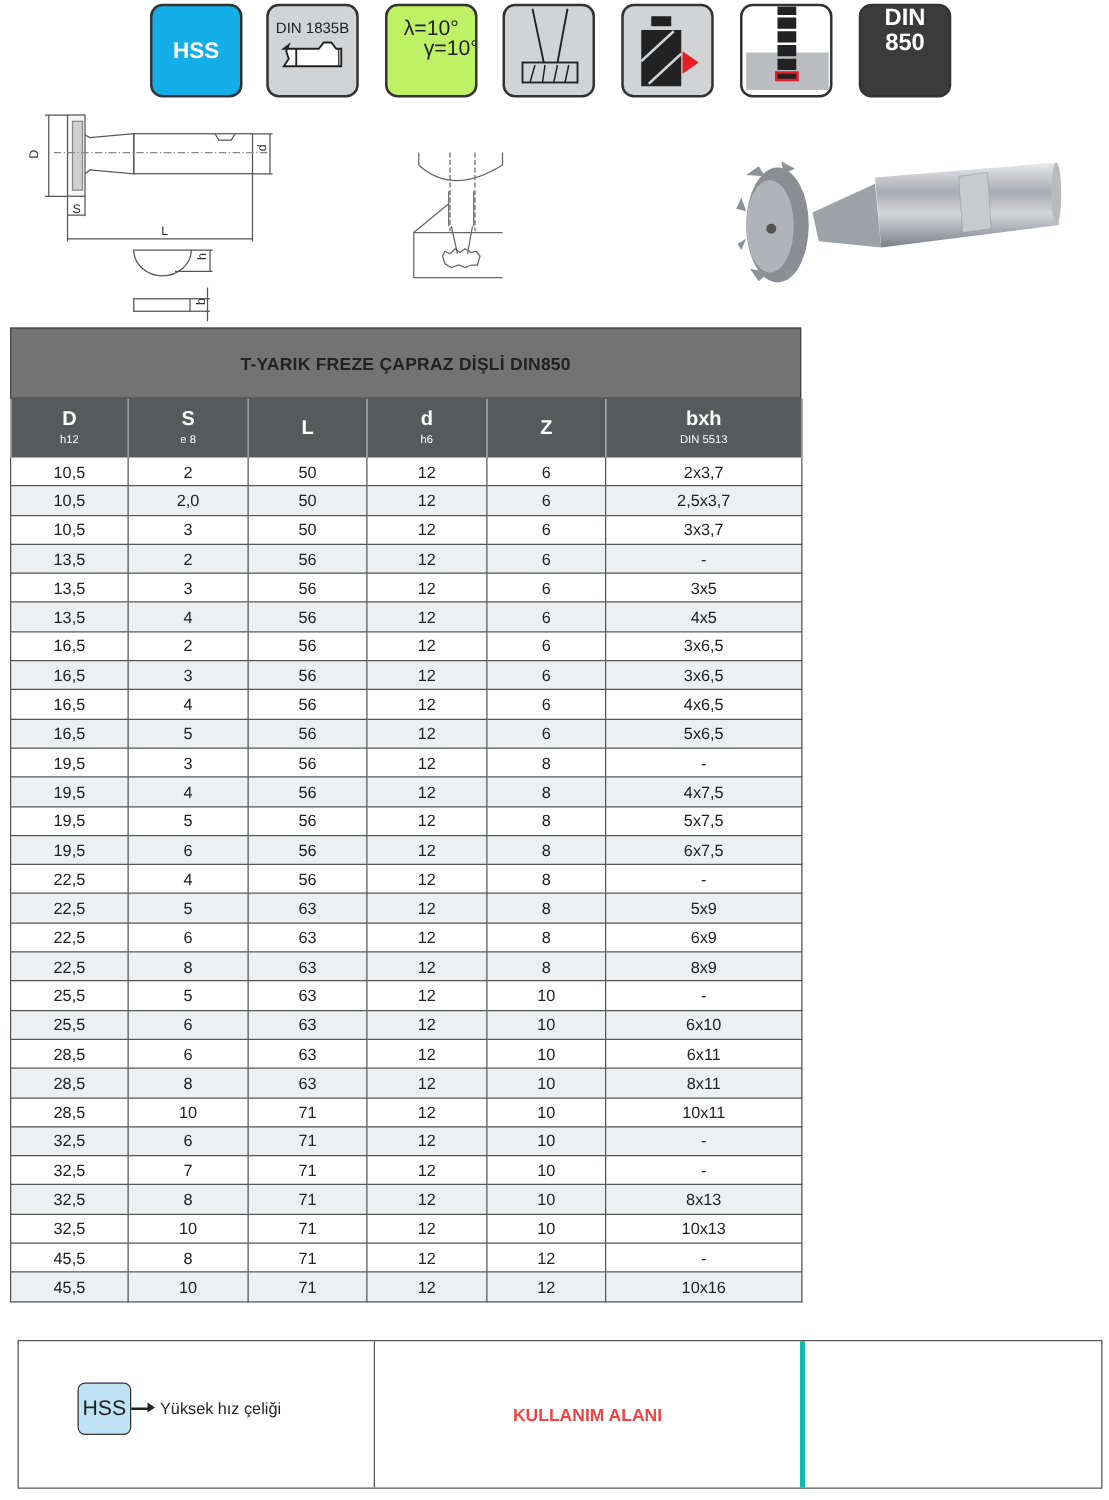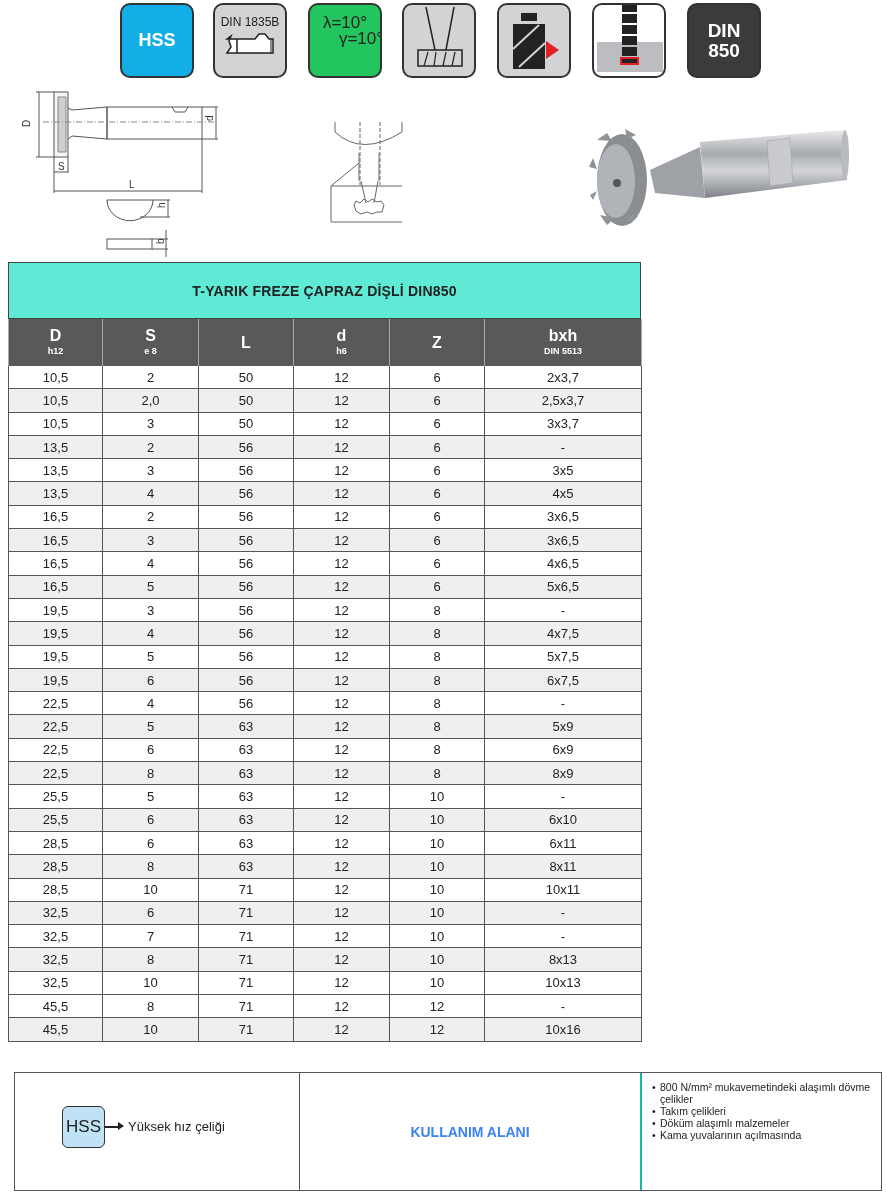--- a/index.html
+++ b/index.html
@@ -2,42 +2,42 @@
 <html><head>
 <meta charset="utf-8">
 <style>
   html, body { margin:0; padding:0; background:#ffffff; }
   body { width:887px; height:1200px; position:relative; overflow:hidden; font-family:"DejaVu Sans", sans-serif; color:#222; }
 
   .icon-row { position:absolute; top:3px; left:0; width:887px; height:78px; }
   .ibox { position:absolute; top:0; width:74px; height:75px; border:2px solid #333; border-radius:10px; box-sizing:border-box; overflow:hidden; }
   .ibox.hss { left:120px; background:#13aee8; color:#fff; font-family:"Liberation Sans", sans-serif; font-weight:bold; font-size:18px; display:flex; align-items:center; justify-content:center; }
   .ibox.din1835 { left:213px; background:#d2d3d5; }
-  .ibox.angles { left:308px; background:#22c55e; }
+  .ibox.angles { left:308px; background:#bef264; }
   .ibox.angles .a { position:absolute; left:0; width:100%; text-align:center; font-family:"Liberation Sans", sans-serif; font-size:17px; color:#222; }
   .ibox.geom { left:402px; background:#d2d3d5; }
   .ibox.mat { left:497px; background:#d2d3d5; }
   .ibox.depth { left:592px; background:#fff; }
-  .ibox.din850 { left:687px; background:#3b3b3b; color:#fff; font-family:"Liberation Sans", sans-serif; font-weight:bold; font-size:19px; line-height:20px; display:flex; align-items:center; justify-content:center; text-align:center; }
+  .ibox.din850 { left:687px; background:#3b3b3b; color:#fff; font-family:"Liberation Sans", sans-serif; font-weight:bold; font-size:19px; line-height:20px; display:flex; align-items:flex-start; justify-content:center; text-align:center; }
   .ibox svg { position:absolute; left:0; top:0; }
 
   .drawings { position:absolute; top:85px; left:0; width:887px; height:175px; }
 
   .table-wrap { position:absolute; left:8px; top:262px; width:633px; }
-  .title-band { height:57px; background:#5eead4; border:1px solid #444; box-sizing:border-box; display:flex; align-items:center; justify-content:center; font-family:"Liberation Sans", sans-serif; font-weight:bold; font-size:14px; color:#222; letter-spacing:0.2px; }
+  .title-band { height:57px; background:#737373; border:1px solid #444; box-sizing:border-box; display:flex; align-items:center; justify-content:center; font-family:"Liberation Sans", sans-serif; font-weight:bold; font-size:14px; color:#222; letter-spacing:0.2px; }
   table { border-collapse:collapse; width:633px; table-layout:fixed; font-family:"Liberation Sans", sans-serif; }
   th { background:#58595b; color:#fff; height:47px; border-left:1px solid #aaa; border-right:1px solid #aaa; padding:0; vertical-align:middle; }
   th .main { display:block; font-size:16px; font-weight:bold; line-height:16px; }
-  th .sub { display:block; font-size:9px; font-weight:bold; line-height:11px; margin-top:2px; }
+  th .sub { display:block; font-size:9px; font-weight:normal; line-height:11px; margin-top:2px; }
   td { height:22.3px; padding:0; text-align:center; font-size:13px; color:#222; border-left:1px solid #555; border-right:1px solid #555; border-bottom:1px solid #555; }
   tr.alt td { background:#eeeff0; }
 
   .footer { position:absolute; left:14px; top:1072px; width:868px; height:119px; border:1px solid #555; box-sizing:border-box; display:flex; }
   .f-left { width:284px; border-right:1px solid #555; position:relative; }
-  .f-mid { width:340px; border-right:2px solid #14b8a6; display:flex; align-items:center; justify-content:center; color:#3b82f6; font-family:"Liberation Sans", sans-serif; font-weight:bold; font-size:14px; }
+  .f-mid { width:340px; border-right:4px solid #14b8a6; display:flex; align-items:center; justify-content:center; color:#ef4444; font-family:"Liberation Sans", sans-serif; font-weight:bold; font-size:14px; }
   .f-right { flex:1; padding:8px 0 0 10px; font-family:"Liberation Sans", sans-serif; font-size:10.5px; line-height:12px; color:#222; }
   .f-right ul { margin:0; padding:0; list-style:none; }
   .f-right li { position:relative; padding-left:8px; }
   .f-right li::before { content:"•"; position:absolute; left:0; }
   .hss-small { position:absolute; left:47px; top:33px; width:43px; height:42px; background:#bfe3f5; border:1.5px solid #333; border-radius:6px; box-sizing:border-box; display:flex; align-items:center; justify-content:center; font-family:"Liberation Sans", sans-serif; font-size:17px; color:#222; }
   .hss-arrow { position:absolute; left:90px; top:53px; width:14px; height:1.5px; background:#222; }
   .hss-arrow::after { content:""; position:absolute; right:-5px; top:-4px; border-left:6px solid #222; border-top:4.5px solid transparent; border-bottom:4.5px solid transparent; }
   .hss-text { position:absolute; left:113px; top:46px; font-family:"Liberation Sans", sans-serif; font-size:13px; color:#222; }
 </style>
 </head>
@@ -443,21 +443,13 @@
   </table>
 </div>
 
 <div class="footer">
   <div class="f-left">
     <div class="hss-small">HSS</div>
     <div class="hss-arrow"></div>
     <div class="hss-text">Yüksek hız çeliği</div>
   </div>
   <div class="f-mid">KULLANIM ALANI</div>
-  <div class="f-right">
-    <ul>
-      <li>800 N/mm² mukavemetindeki alaşımlı dövme çelikler</li>
-      <li>Takım çelikleri</li>
-      <li>Döküm alaşımlı malzemeler</li>
-      <li>Kama yuvalarının açılmasında</li>
-    </ul>
-  </div>
 </div>
 
 </body></html>

